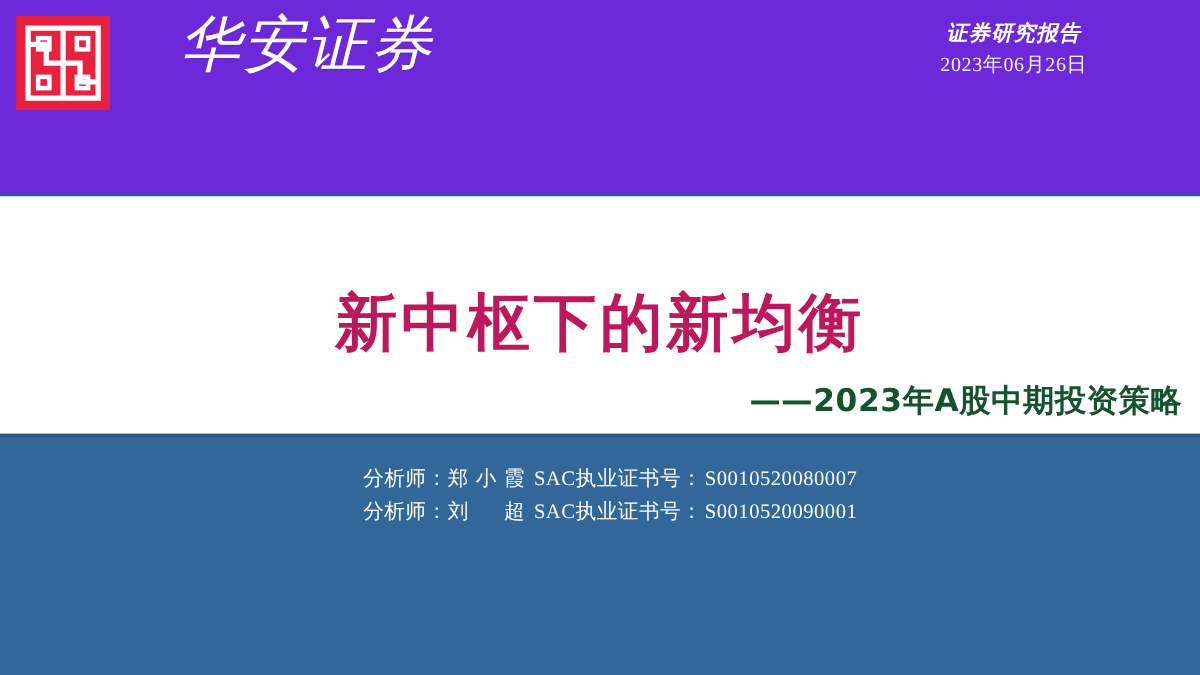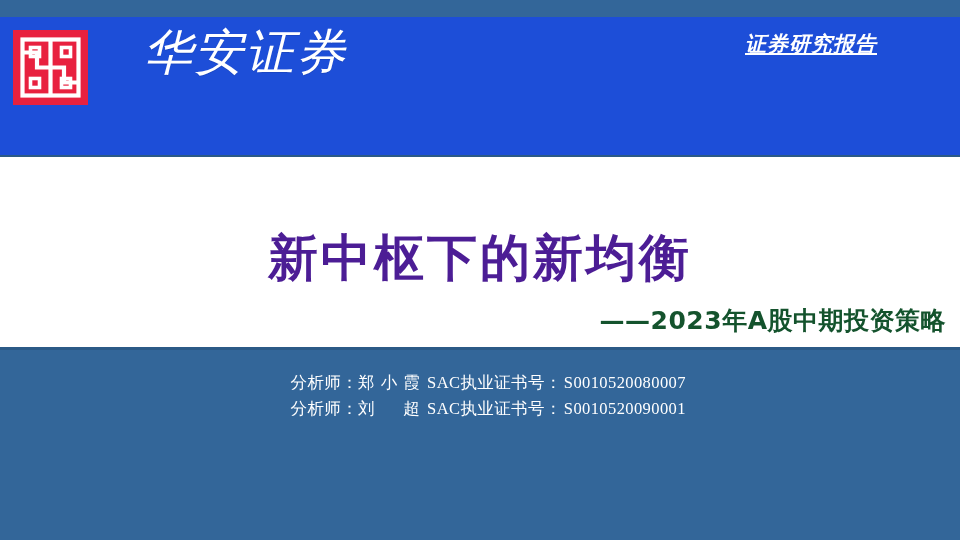--- a/index.html
+++ b/index.html
@@ -13,24 +13,24 @@
     height: 540px;
     overflow: hidden;
     background: #336699;
     font-family: "Liberation Serif", "DejaVu Serif", serif;
     -webkit-font-smoothing: antialiased;
   }
 
   
   .header-band {
     position: absolute;
-    left: 0; top: 17px;
+    left: 0; top: 0;
     width: 960px;
     height: 157px;
-    background: #1d4ed8;
+    background: #6d28d9;
   }
   .header-rule {
     position: absolute;
     left: 0; top: 155px;
     width: 960px; height: 2px;
     background: #2b5a87;
   }
 
   
   .logo-mark {
@@ -73,28 +73,27 @@
 
   .header-right {
     position: absolute;
     right: 14px; top: 12px;
     width: 270px;
     text-align: center;
   }
   .report-kind {
     display: block;
     font-family: "DejaVu Serif", "Liberation Serif", serif;
-    font-size: 21px;
+    font-size: 17px;
     line-height: 30px;
     letter-spacing: 1px;
     color: #ffffff;
     font-weight: 700;
     font-style: italic;
     white-space: nowrap;
-    text-decoration: underline;
   }
   .report-date {
     display: block;
     font-family: "Liberation Serif", "DejaVu Serif", serif;
     font-size: 16px;
     line-height: 22px;
     letter-spacing: 0.5px;
     color: #f2f6fa;
     white-space: nowrap;
   }
@@ -110,21 +109,21 @@
   .main-title {
     position: absolute;
     left: 0; top: 72px;
     width: 960px;
     text-align: center;
     font-family: "DejaVu Sans", "Liberation Sans", sans-serif;
     font-size: 50px;
     line-height: 58px;
     font-weight: 700;
     letter-spacing: 3px;
-    color: #4c1d95;
+    color: #be185d;
     white-space: nowrap;
   }
   .sub-title {
     position: absolute;
     right: 14px; top: 148px;
     text-align: right;
     font-family: "DejaVu Sans", "Liberation Sans", sans-serif;
     font-size: 25px;
     line-height: 32px;
     font-weight: 700;
@@ -208,20 +207,21 @@
         </g>
       </svg>
     </div>
 
     <div class="logo-wordmark">
       <span class="logo-cn">华安证券</span>
     </div>
 
     <div class="header-right">
       <span class="report-kind">证券研究报告</span>
+      <span class="report-date">2023年06月26日</span>
     </div>
   </div>
   <div class="header-rule"></div>
 
   <div class="title-band">
     <div class="main-title">新中枢下的新均衡</div>
     <div class="sub-title">——2023年A股中期投资策略</div>
   </div>
   <div class="title-rule"></div>
 

